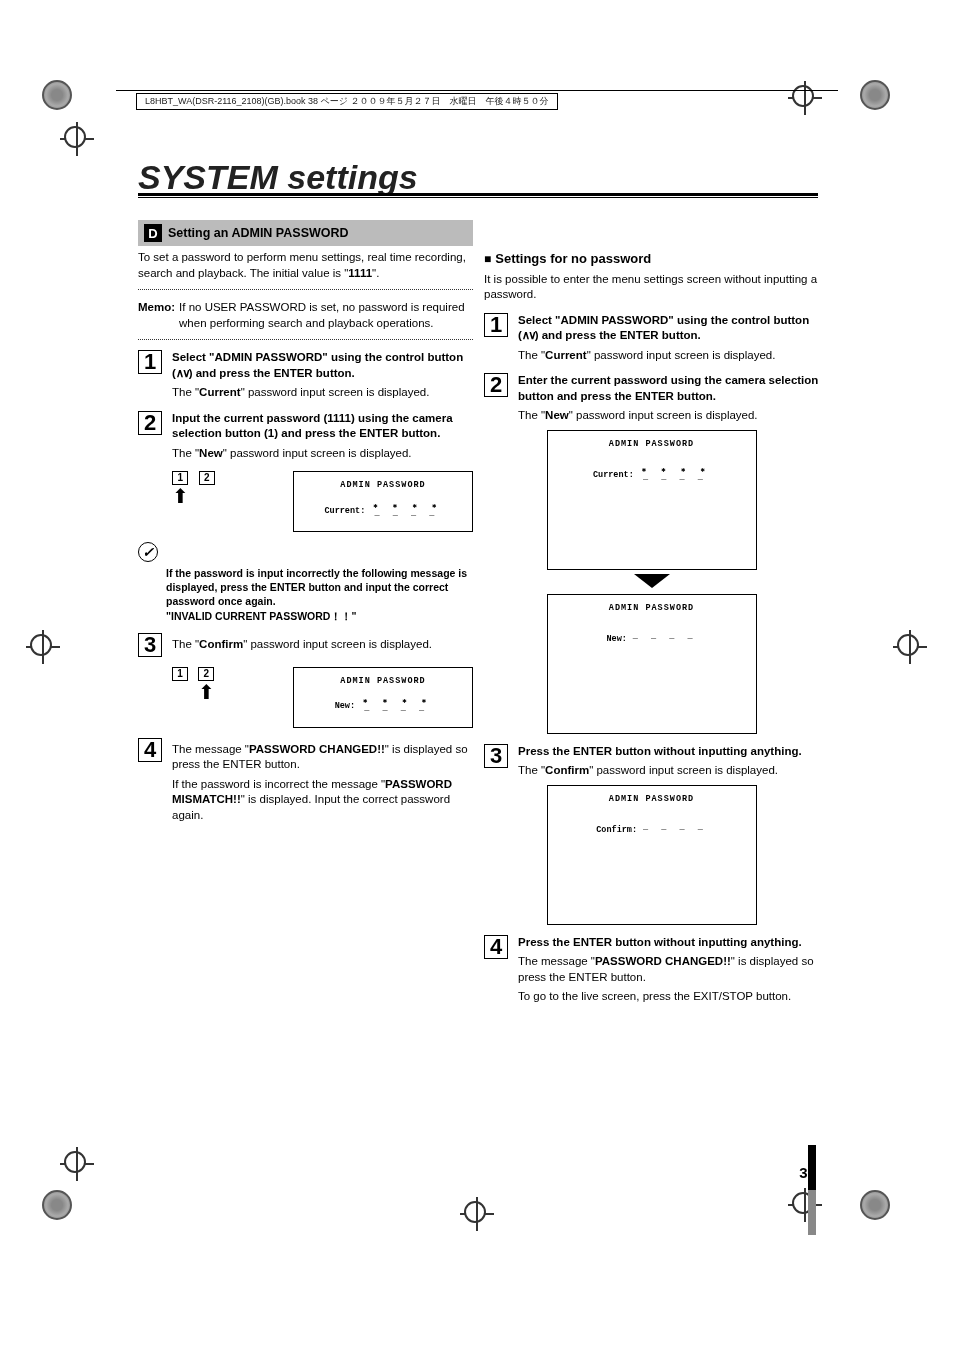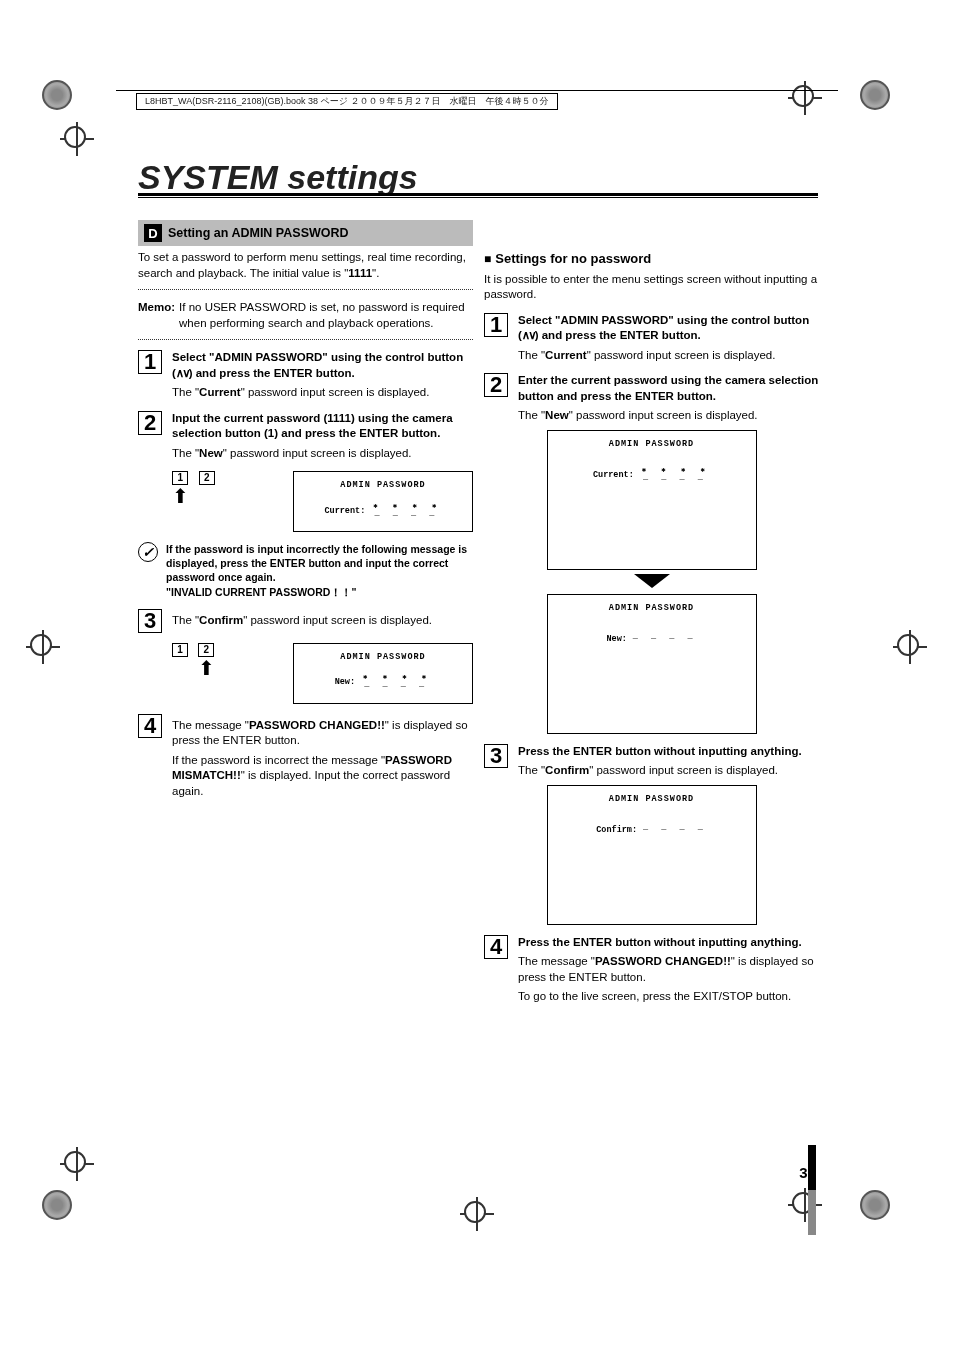--- a/index.html
+++ b/index.html
@@ -166,21 +166,21 @@
   .warning-icon {
     width: 20px; height: 20px;
     border: 1.5px solid #000;
     border-radius: 50%;
     display: flex; justify-content: center; align-items: center;
     flex-shrink: 0;
     font-size: 14px; font-weight: bold;
     font-style: italic;
   }
   .warning-body {
-    font-size: 10.5px; font-weight: bold;
+    font-size: 10.5px; font-weight: bold; margin-top: 24px;
   }
   .subhead {
     font-weight: bold;
     font-size: 13px;
     display: flex; align-items: center; gap: 4px;
   }
   .square { font-size: 12px; }
   .bigarrow {
     width: 0; height: 0;
     border-left: 18px solid transparent;

